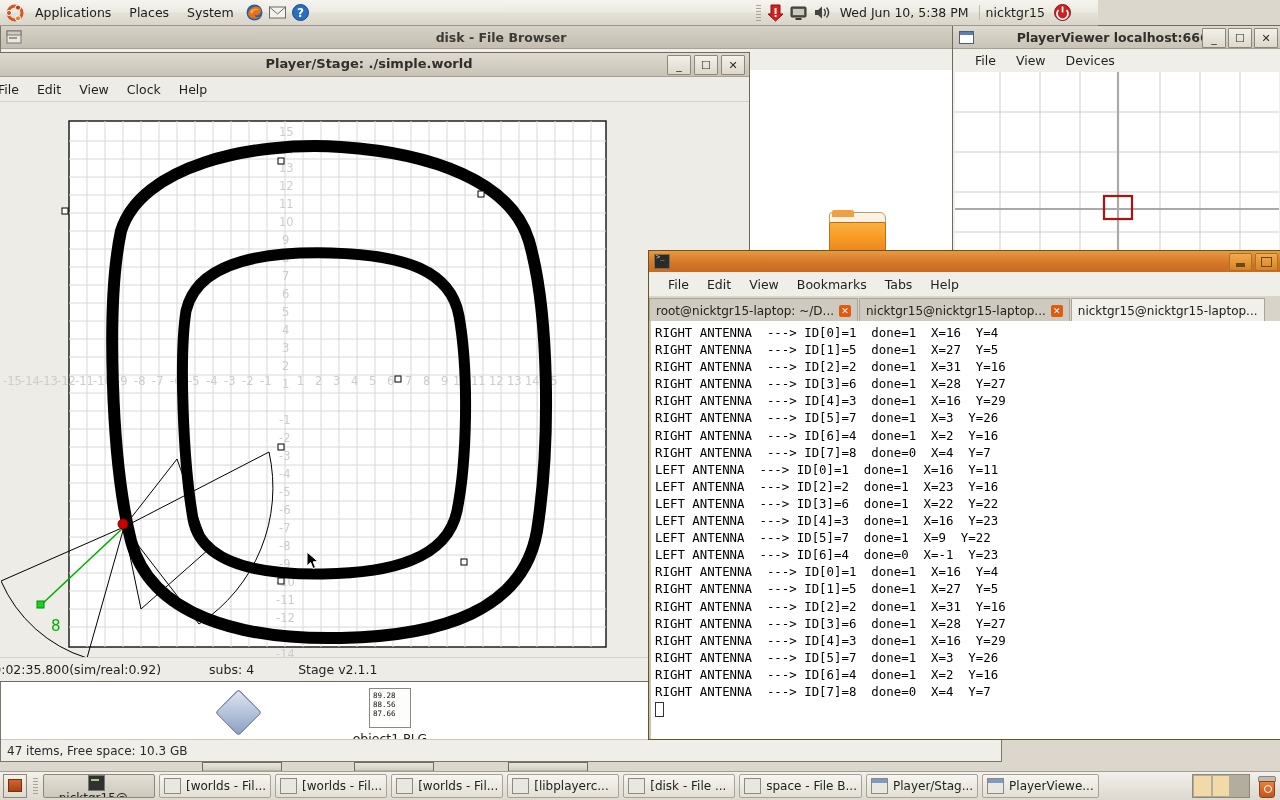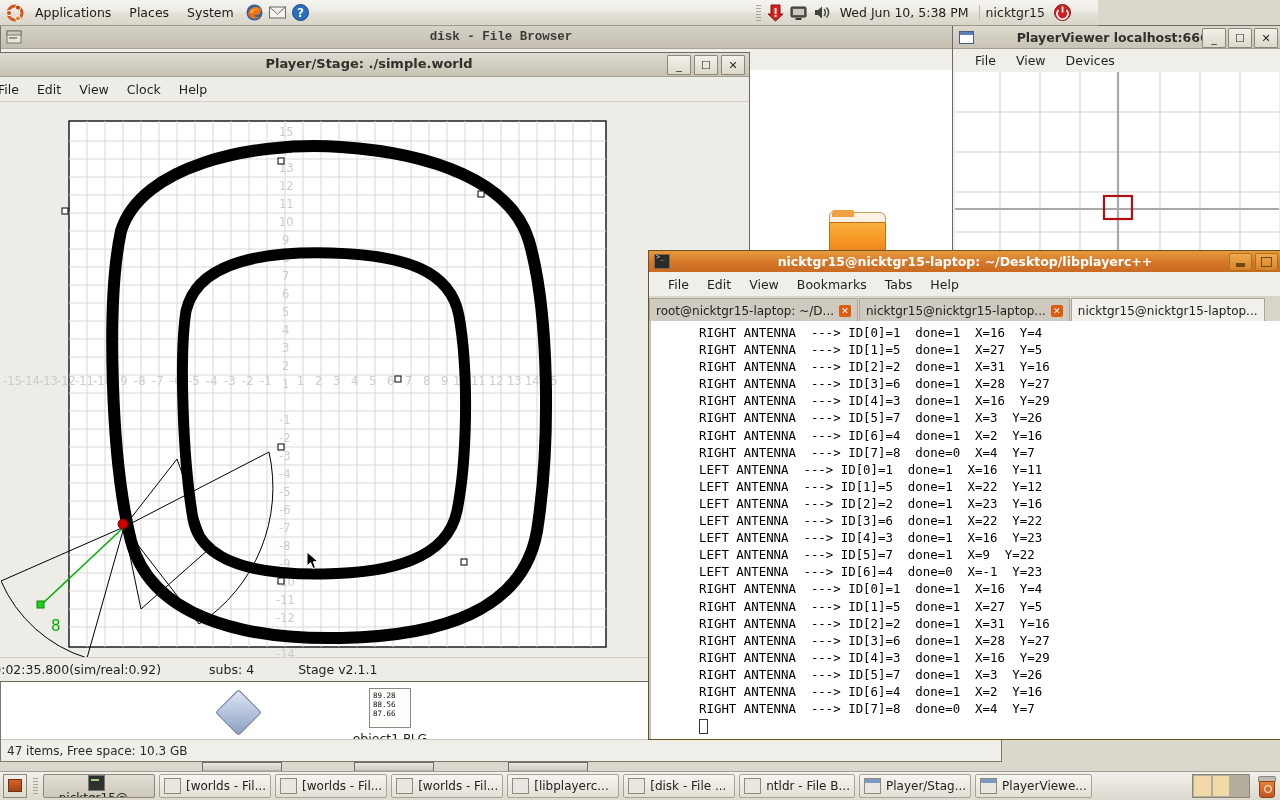--- a/index.html
+++ b/index.html
@@ -27,21 +27,21 @@
   #username{font-size:12.5px;color:#1d1d1b;padding:0 6px;border-left:1px solid #bdb8ab;margin-left:3px;}
 
   
   #filebrowser{
     position:absolute;left:0;top:25px;width:1000px;height:735px;
     background:#efeee9;border:1px solid #7c776c;
   }
   #fb-title{
     height:22px;background:linear-gradient(to bottom,#d6d2c7,#c3beb1);
     border-bottom:1px solid #a8a396;
-    display:flex;align-items:center;position:relative;font-family:Liberation Mono, monospace;
+    display:flex;align-items:center;position:relative;
   }
   #fb-title .t{position:absolute;left:0;right:0;text-align:center;font-weight:bold;font-size:12.5px;color:#3b3b36;}
   #fb-titleicon{width:16px;height:16px;margin-left:5px;}
   #fb-menubar{height:22px;background:#efeee9;display:flex;align-items:center;padding-left:8px;border-bottom:1px solid #d8d4c9;}
   #fb-menubar div{padding:0 8px;color:#b4b0a6;font-size:12px;}
   #fb-content{position:absolute;left:0;top:44px;right:0;bottom:22px;background:#ffffff;}
   #fb-status{
     position:absolute;left:0;right:0;bottom:0;height:21px;
     background:#efeee9;border-top:1px solid #cbc7bc;
     display:flex;align-items:center;padding-left:6px;font-size:12px;color:#2a2a27;
@@ -131,21 +131,21 @@
   #term-menu div{padding:0 9px;font-size:12.5px;color:#1f1f1c;}
   #term-tabs{height:25px;background:#d8d4ca;display:flex;align-items:flex-end;border-bottom:1px solid #b0aa9d;}
   .ttab{height:23px;display:flex;align-items:center;padding:0 6px;font-size:12px;color:#22211e;
     background:#cfcabf;border:1px solid #aaa497;border-bottom:none;margin-right:1px;max-width:210px;overflow:hidden;white-space:nowrap;}
   .ttab.active{background:#f2f0ea;}
   .ttab .x{width:12px;height:12px;margin-left:5px;background:#e05a10;color:#fff;font-size:9px;
     display:flex;align-items:center;justify-content:center;border-radius:2px;flex:0 0 auto;}
   #term-body{position:absolute;left:0;right:0;top:70px;bottom:0;background:#ffffff;overflow:hidden;
     padding:3px 0 0 4px;box-sizing:border-box;border-left:2px solid #c7c2b6;}
   .tline{font-family:"DejaVu Sans Mono","Liberation Mono",monospace;font-size:12.4px;color:#000;
-    line-height:17.1px;white-space:pre;margin-left:44px;}
+    line-height:17.1px;white-space:pre;}
   #term-cursor{width:7px;height:13px;border:1px solid #333;display:inline-block;vertical-align:middle;}
 
   
   #taskbar{
     position:absolute;left:0;bottom:0;width:1280px;height:28px;
     background:linear-gradient(to bottom,#f3f1ec 0%,#e7e4dc 50%,#ddd9cf 100%);
     border-top:1px solid #a39e91;display:flex;align-items:center;
   }
   .tbtn2{height:22px;min-width:102px;max-width:118px;display:flex;align-items:center;
     border:1px solid #a9a397;border-radius:2px;background:linear-gradient(to bottom,#f7f5f0,#e3dfd5);
@@ -481,21 +481,20 @@
       <span style="margin-left:0px;">:0:02:35.800</span>
       <span style="">(sim/real:0.92)</span>
       <span style="margin-left:48px;">subs: 4</span>
       <span style="margin-left:44px;">Stage v2.1.1</span>
     </div>
   </div>
 
   <div id="term">
     <div id="term-title">
       <div id="term-icon"></div>
-      <div class="t">nicktgr15@nicktgr15-laptop: ~/Desktop/libplayerc++</div>
       <div id="term-btns">
         <div class="tbtn">
             <div class="m"></div>
           </div>
         <div class="tbtn">
             <div class="g"></div>
           </div>
       </div>
     </div>
     <div id="term-menu">
@@ -522,21 +521,20 @@
     <div id="term-body">
       <div class="tline">RIGHT ANTENNA  ---&gt; ID[0]=1  done=1  X=16  Y=4</div>
       <div class="tline">RIGHT ANTENNA  ---&gt; ID[1]=5  done=1  X=27  Y=5</div>
       <div class="tline">RIGHT ANTENNA  ---&gt; ID[2]=2  done=1  X=31  Y=16</div>
       <div class="tline">RIGHT ANTENNA  ---&gt; ID[3]=6  done=1  X=28  Y=27</div>
       <div class="tline">RIGHT ANTENNA  ---&gt; ID[4]=3  done=1  X=16  Y=29</div>
       <div class="tline">RIGHT ANTENNA  ---&gt; ID[5]=7  done=1  X=3  Y=26</div>
       <div class="tline">RIGHT ANTENNA  ---&gt; ID[6]=4  done=1  X=2  Y=16</div>
       <div class="tline">RIGHT ANTENNA  ---&gt; ID[7]=8  done=0  X=4  Y=7</div>
       <div class="tline">LEFT ANTENNA  ---&gt; ID[0]=1  done=1  X=16  Y=11</div>
-      <div class="tline">LEFT ANTENNA  ---&gt; ID[1]=5  done=1  X=22  Y=12</div>
       <div class="tline">LEFT ANTENNA  ---&gt; ID[2]=2  done=1  X=23  Y=16</div>
       <div class="tline">LEFT ANTENNA  ---&gt; ID[3]=6  done=1  X=22  Y=22</div>
       <div class="tline">LEFT ANTENNA  ---&gt; ID[4]=3  done=1  X=16  Y=23</div>
       <div class="tline">LEFT ANTENNA  ---&gt; ID[5]=7  done=1  X=9  Y=22</div>
       <div class="tline">LEFT ANTENNA  ---&gt; ID[6]=4  done=0  X=-1  Y=23</div>
       <div class="tline">RIGHT ANTENNA  ---&gt; ID[0]=1  done=1  X=16  Y=4</div>
       <div class="tline">RIGHT ANTENNA  ---&gt; ID[1]=5  done=1  X=27  Y=5</div>
       <div class="tline">RIGHT ANTENNA  ---&gt; ID[2]=2  done=1  X=31  Y=16</div>
       <div class="tline">RIGHT ANTENNA  ---&gt; ID[3]=6  done=1  X=28  Y=27</div>
       <div class="tline">RIGHT ANTENNA  ---&gt; ID[4]=3  done=1  X=16  Y=29</div>
@@ -642,21 +640,21 @@
     <div class="tbtn2">
       <span class="tbi"></span>
       <span>[libplayerc...</span>
     </div>
     <div class="tbtn2">
       <span class="tbi"></span>
       <span>[disk - File ...</span>
     </div>
     <div class="tbtn2">
       <span class="tbi"></span>
-      <span>ntldr - File B...</span>
+      <span>space - File B...</span>
     </div>
     <div class="tbtn2">
       <span class="tbi win"></span>
       <span>Player/Stag...</span>
     </div>
     <div class="tbtn2">
       <span class="tbi win"></span>
       <span>PlayerViewe...</span>
     </div>
     <div id="tb-right">

